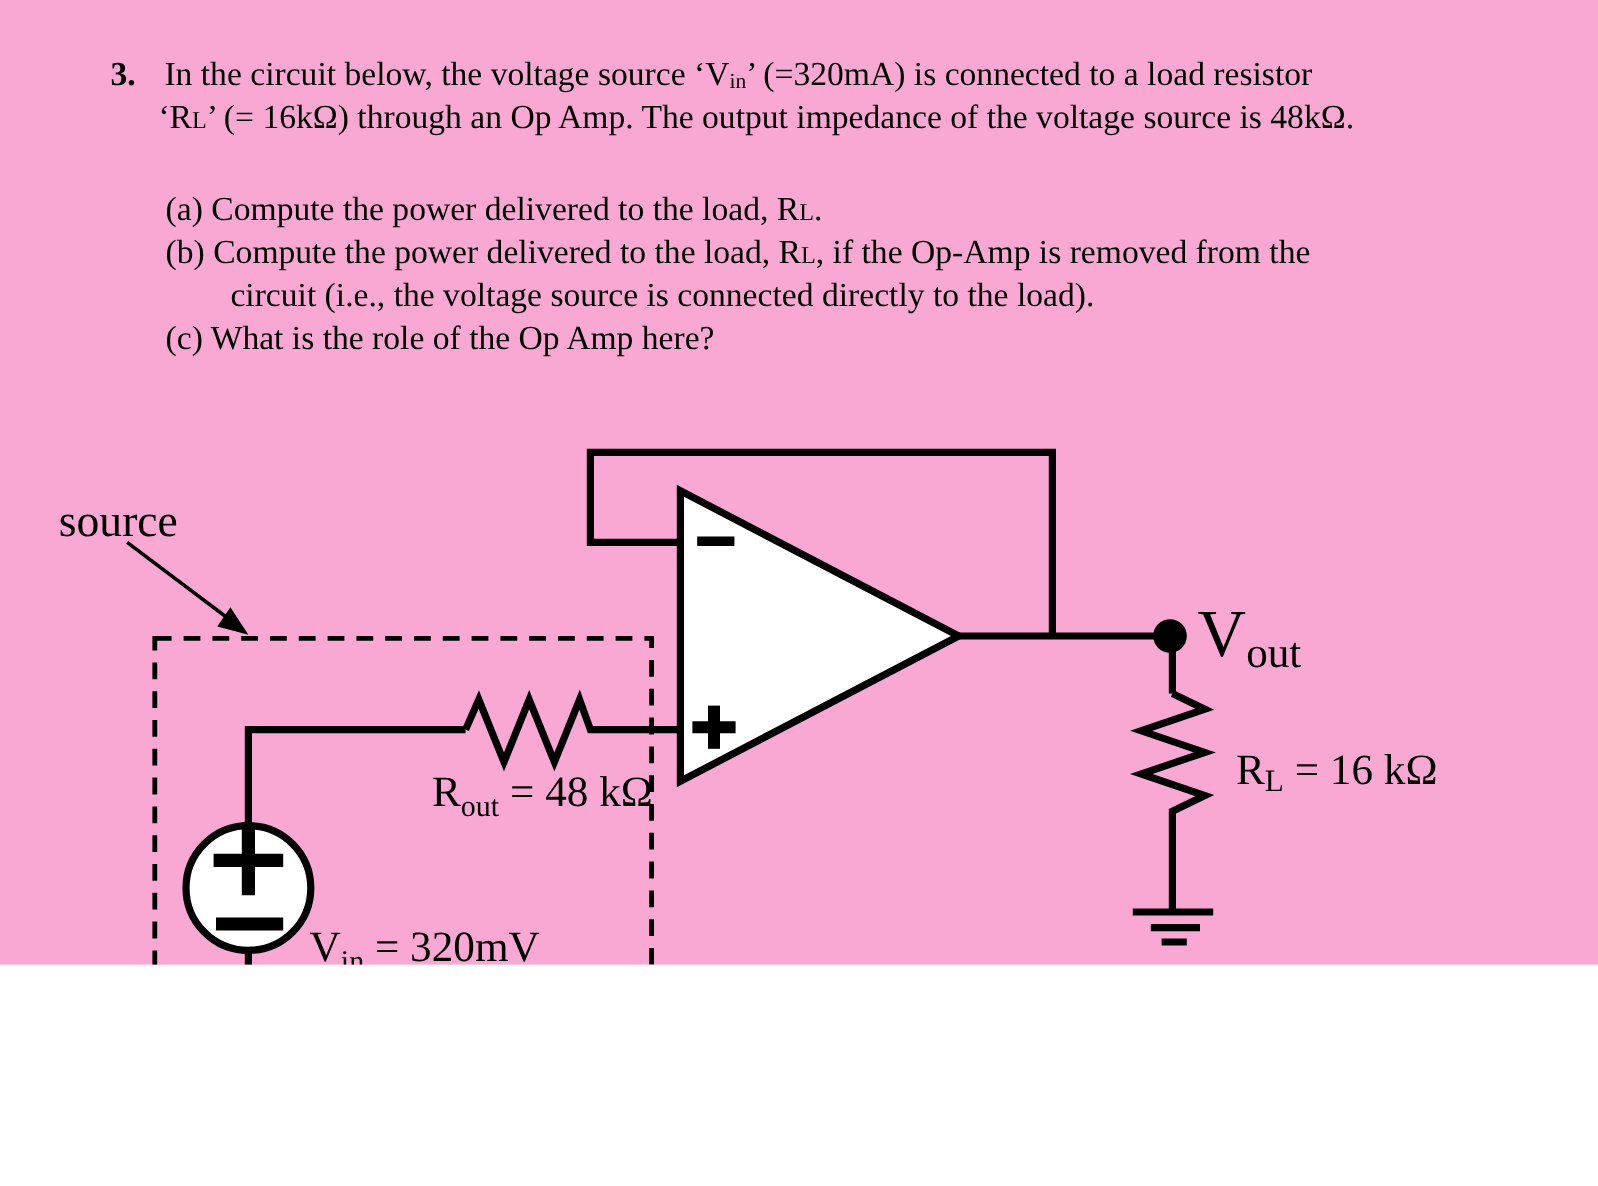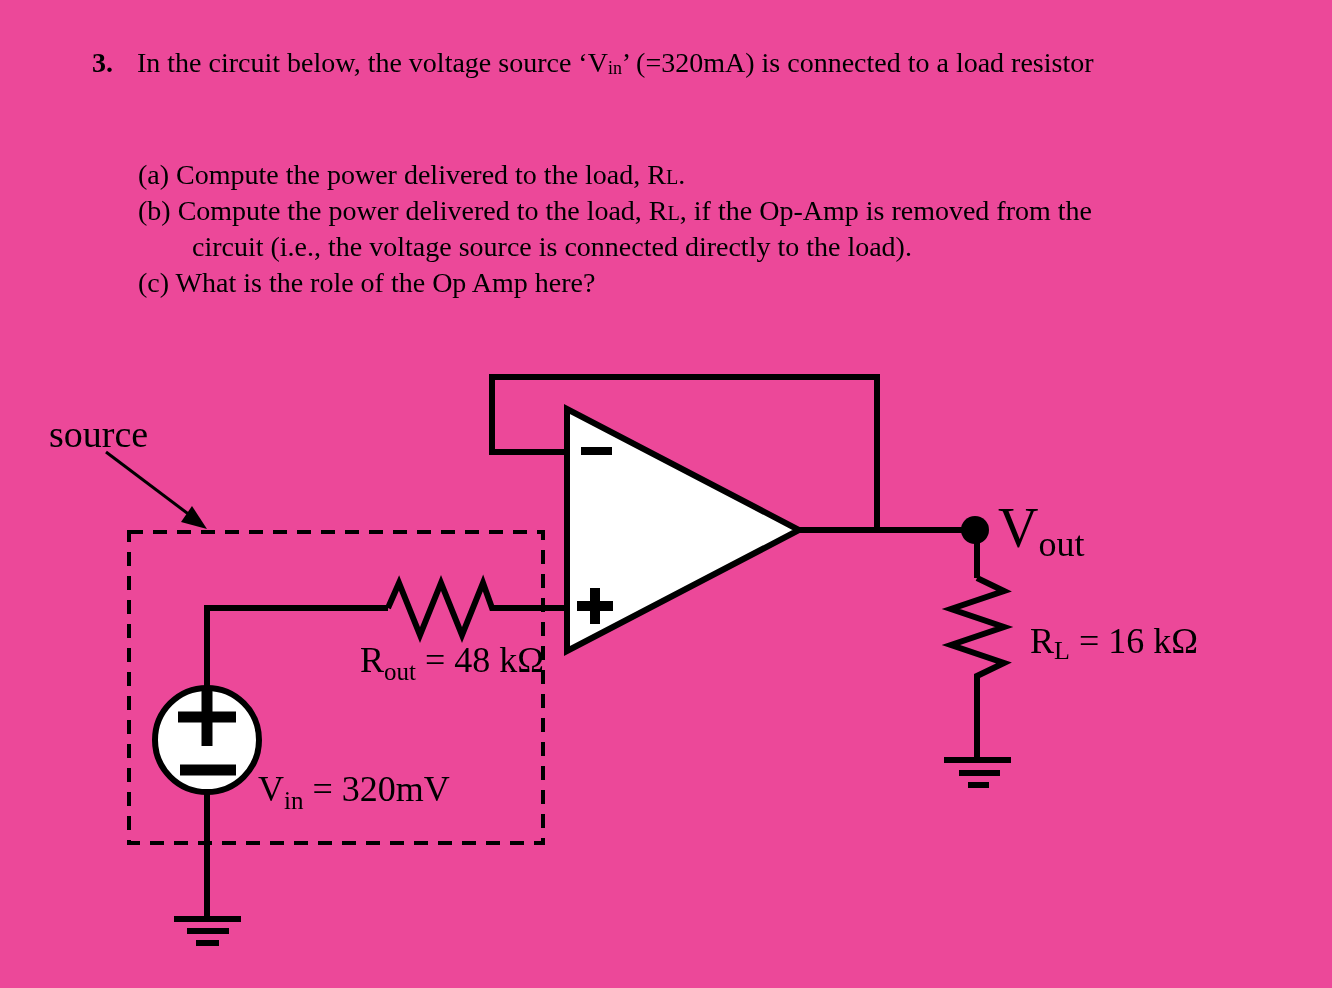--- a/index.html
+++ b/index.html
@@ -1,31 +1,32 @@
 <!DOCTYPE html>
 <html><head>
 <meta charset="utf-8">
 <style>
   html,body{margin:0;padding:0;background:#fff;}
-  #page{position:relative;width:1332px;height:988px;background:#ec4899;overflow:hidden;
+  #page{position:relative;width:1332px;height:804px;background:#f9a8d4;overflow:hidden;
         font-family:"Liberation Serif",serif;color:#000;}
   .pline{position:absolute;white-space:nowrap;font-size:28px;line-height:34px;color:#000;}
   .pnum{display:inline-block;width:45px;font-weight:bold;}
   .sub{font-size:0.64em;vertical-align:-0.12em;}
   .sc{font-size:0.72em;vertical-align:0;}
   svg{position:absolute;left:0;top:0;}
   svg text{font-family:"Liberation Serif",serif;fill:#000;}
 </style>
 </head>
 <body>
 
 <div id="page">
 
   <div class="pline" style="left:92px;top:46px"><span class="pnum">3.</span><span>In the circuit below, the voltage source ‘V</span><span class="sub">in</span><span>’ (=320mA) is connected to a load resistor</span></div>
 
+  <div class="pline" style="left:132px;top:82px"><span>‘R</span><span class="sc">L</span><span>’ (= 16kΩ) through an Op Amp. The output impedance of the voltage source is 48kΩ.</span></div>
 
   <div class="pline" style="left:138px;top:194px"><span>(b) Compute the power delivered to the load, R</span><span class="sc">L</span><span>, if the Op-Amp is removed from the</span></div>
 
   <div class="pline" style="left:138px;top:158px"><span>(a) Compute the power delivered to the load, R</span><span class="sc">L</span><span>.</span></div>
 
   <div class="pline" style="left:138px;top:266px"><span>(c) What is the role of the Op Amp here?</span></div>
 
   <div class="pline" style="left:192px;top:230px"><span>circuit (i.e., the voltage source is connected directly to the load).</span></div>
 
   <svg width="1332" height="988" viewBox="0 0 1332 988">

